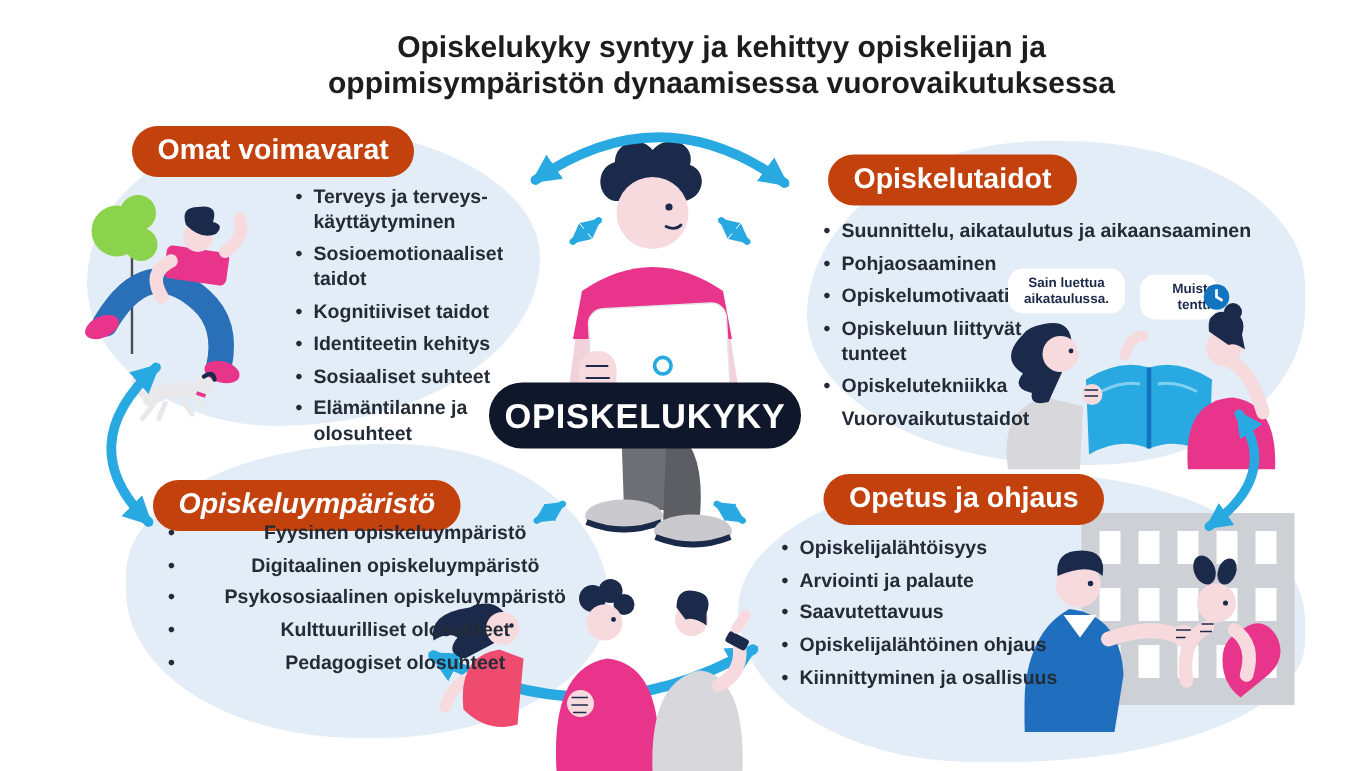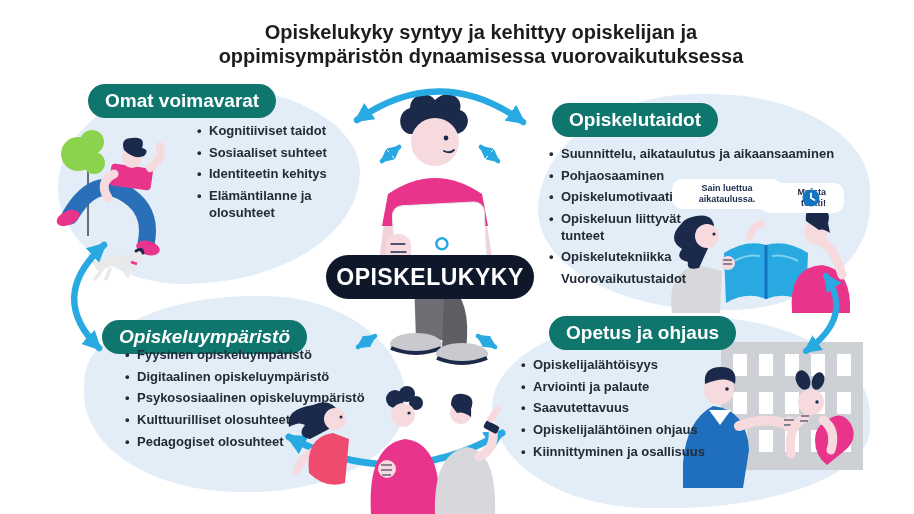--- a/index.html
+++ b/index.html
@@ -9,48 +9,48 @@
   }
   .blob { position:absolute; background:#e3edf7; z-index:1; }
   #blob-tl { left:58px;  top:84px;  width:302px; height:200px; border-radius:46% 54% 58% 42% / 52% 44% 56% 48%; }
   #blob-tr { left:538px; top:94px;  width:332px; height:216px; border-radius:50% 50% 44% 56% / 56% 46% 50% 48%; }
   #blob-bl { left:84px;  top:296px; width:322px; height:196px; border-radius:54% 46% 50% 50% / 46% 56% 48% 52%; }
   #blob-br { left:492px; top:316px; width:378px; height:192px; border-radius:50% 50% 56% 44% / 50% 54% 44% 56%; }
 
   .title { position:absolute; top:20px; left:0; width:100%; text-align:center;
     font-size:20px; font-weight:bold; color:#1d1d1f; line-height:1.22; z-index:6;margin-left:24px; }
 
-  .pill-header { position:absolute; background:#0f766e; color:#fff; font-weight:bold;
+  .pill-header { position:absolute; background:#c2410c; color:#fff; font-weight:bold;
     font-size:19px; line-height:1; padding:7px 17px 8px; border-radius:18px; z-index:6; white-space:nowrap; }
   #hdr-omat      { left:88px;  top:84px; }
   #hdr-taidot    { left:552px; top:103px; }
   #hdr-ymparisto { left:102px; top:320px;font-style:italic; }
   #hdr-opetus    { left:549px; top:316px; }
 
   .bullet-list { position:absolute; margin:0; padding:0; list-style:none;
     font-size:13px; font-weight:bold; color:#222b36; line-height:1.28; z-index:6; }
   .bullet-list li { position:relative; padding-left:13px; margin-bottom:5px; }
   .bullet-list li::before { content:"\2022"; position:absolute; left:1px; }
   .bullet-list li.no-bullet::before { content:""; }
   #list-omat      { left:196px; top:123px; width:170px; }
   #list-omat li:nth-child(6)   { max-width:118px; }
   #list-taidot    { left:548px; top:146px; width:310px; }
   #list-taidot li:nth-child(4) { max-width:150px; }
-  #list-ymparisto { left:124px; top:347px; width:292px; }
+  #list-ymparisto { left:111px; top:347px; width:292px;text-align:center; }
   #list-opetus    { left:520px; top:357px; width:272px; }
 
   .badge { position:absolute; left:326px; top:255px; width:208px; height:44px;
     background:#0f172a; border-radius:22px; color:#fff; font-weight:bold; font-size:23px;
     letter-spacing:0.5px; display:flex; align-items:center; justify-content:center; z-index:6; }
 
   .arrows { position:absolute; left:0; top:0; z-index:4; pointer-events:none; }
   .illustration { position:absolute; z-index:3; }
   #ill-trio { z-index:5; }
 
-  .bubble { position:absolute; background:#fff; border-radius:10px; padding:4px 18px;
+  .bubble { position:absolute; background:#fff; border-radius:10px; padding:4px 2px;
     font-size:9px; font-weight:bold; color:#1b2a4a; text-align:center; line-height:1.2; z-index:7; }
   .bubble::after { content:""; position:absolute; bottom:-6px; border:6px solid transparent;
     border-top-color:#fff; border-left-width:3px; border-right-width:3px; }
   #bubble-1 { left:672px; top:179px; width:74px; }
   #bubble-1::after { left:16px; }
   #bubble-2 { left:760px; top:183px; width:48px;text-align:right; }
   #bubble-2::after { left:12px; }
   .clock { position:absolute; left:802px; top:189px; z-index:7; }
 </style>
 </head>
@@ -229,23 +229,25 @@
       <path d="M118,88 h8 M117,93 h8" stroke="#1b2a4a" stroke-width="1.1"></path>
     </g>
   </svg>
 
   <div class="pill-header" id="hdr-omat">Omat voimavarat</div>
   <div class="pill-header" id="hdr-taidot">Opiskelutaidot</div>
   <div class="pill-header" id="hdr-ymparisto">Opiskeluympäristö</div>
   <div class="pill-header" id="hdr-opetus">Opetus ja ohjaus</div>
 
   <ul class="bullet-list" id="list-omat">
+      <li>Terveys ja terveys-käyttäytyminen</li>
+      <li>Sosioemotionaaliset taidot</li>
       <li>Kognitiiviset taidot</li>
+      <li>Identiteetin kehitys</li>
       <li>Sosiaaliset suhteet</li>
-      <li>Identiteetin kehitys</li>
       <li>Elämäntilanne ja olosuhteet</li>
     </ul>
   <ul class="bullet-list" id="list-taidot">
       <li>Suunnittelu, aikataulutus ja aikaansaaminen</li>
       <li>Pohjaosaaminen</li>
       <li>Opiskelumotivaatio</li>
       <li>Opiskeluun liittyvät tunteet</li>
       <li>Opiskelutekniikka</li>
       <li class="no-bullet">Vuorovaikutustaidot</li>
     </ul>

